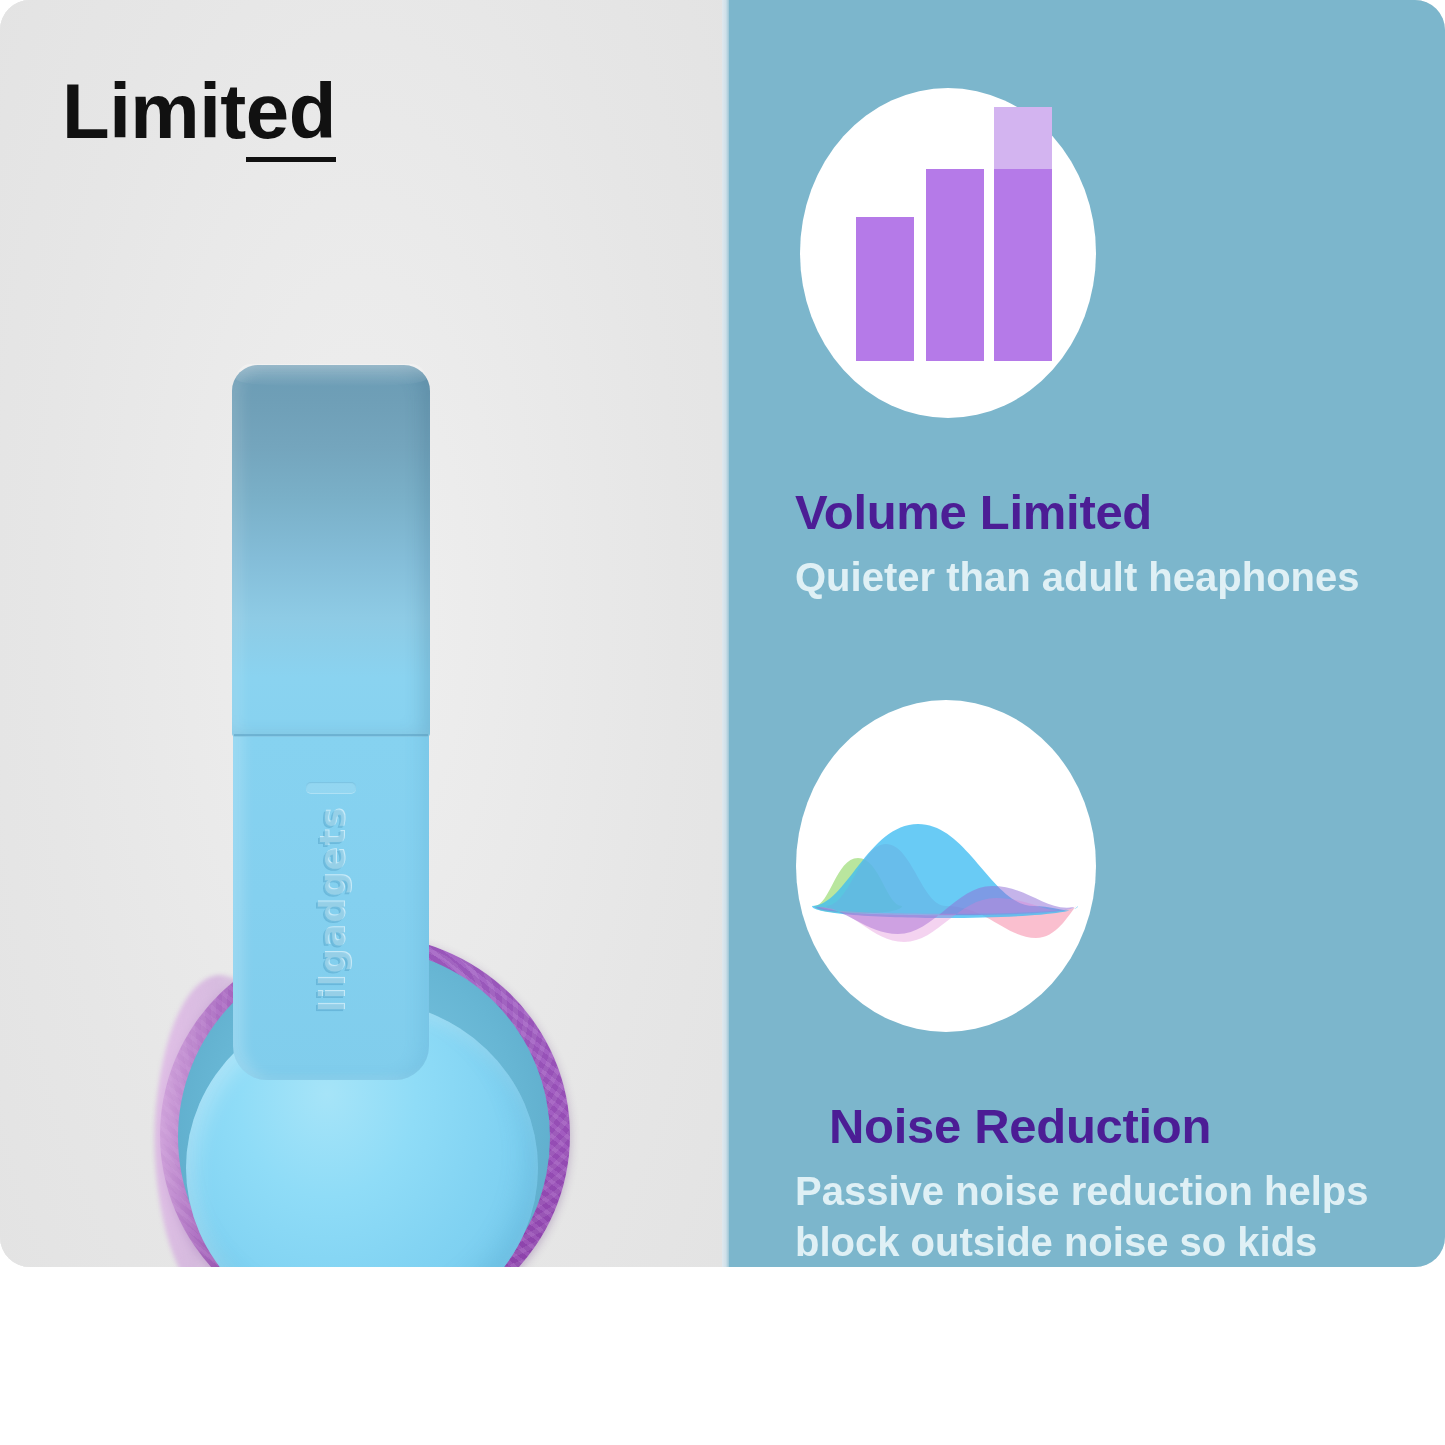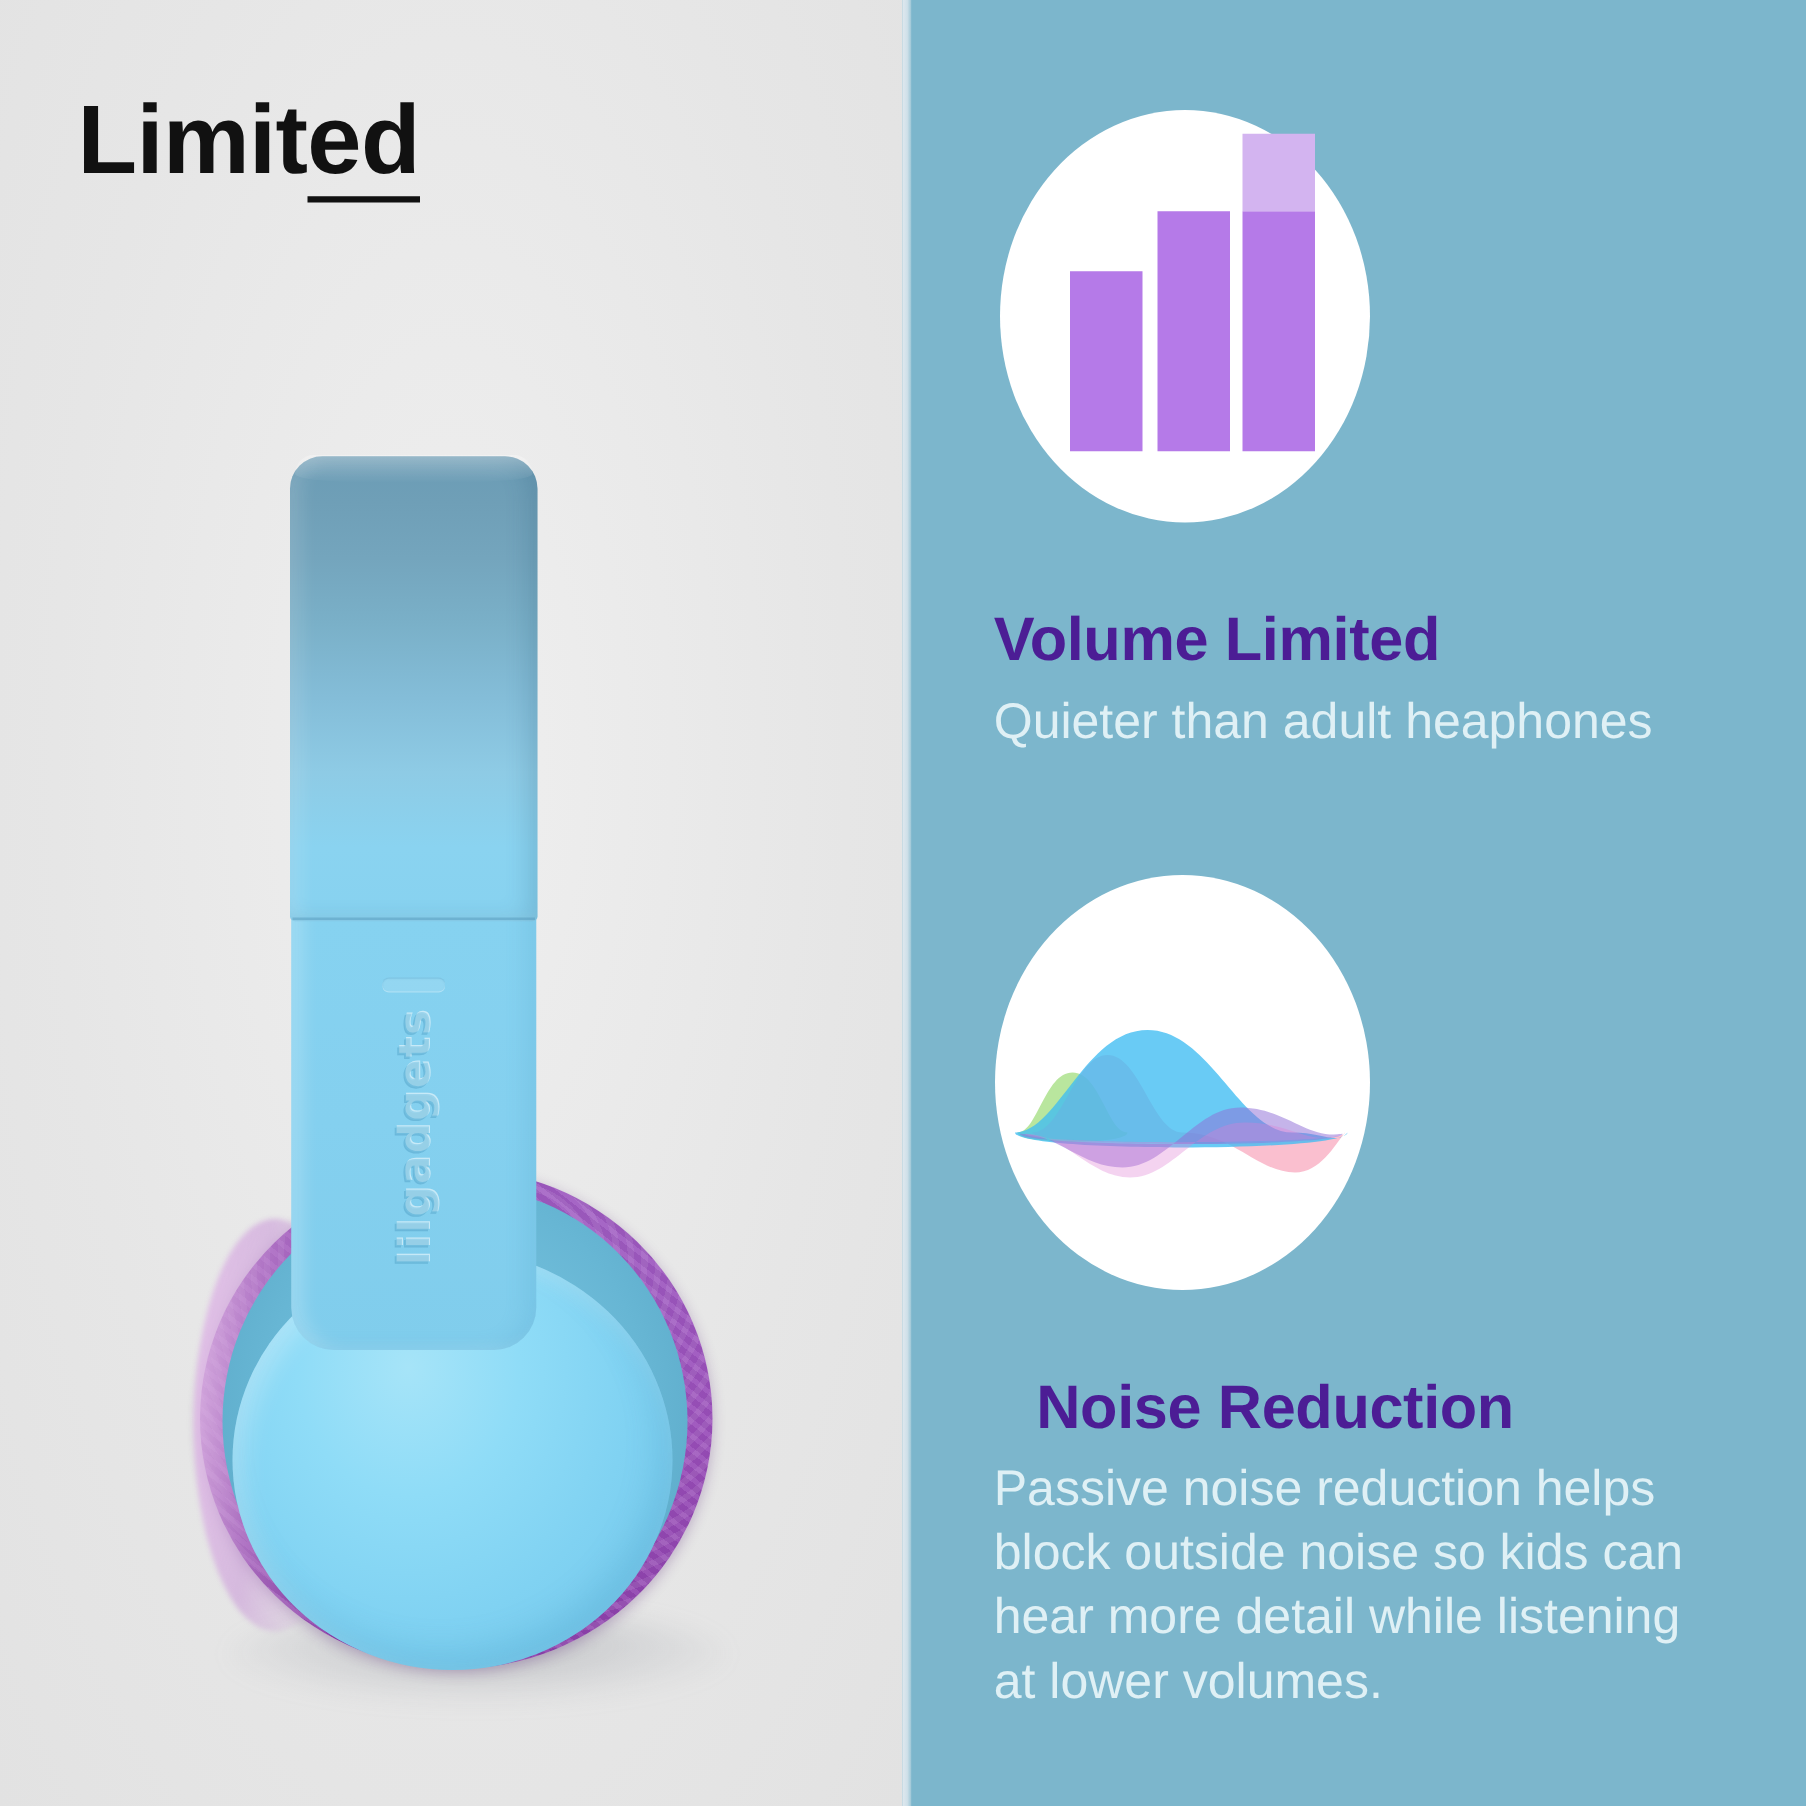--- a/index.html
+++ b/index.html
@@ -3,24 +3,25 @@
 <meta charset="utf-8">
 <style>
   html, body {
     margin: 0;
     padding: 0;
     background: #ffffff;
   }
   .canvas {
     position: relative;
     width: 1445px;
-    height: 1445px;
+    height: 1267px;
     overflow: hidden;
     font-family: "Liberation Sans", sans-serif;
     background: #e8e8e8;
+    border-radius: 30px;
   }
 
   
   .left-panel {
     position: absolute;
     left: 0; top: 0;
     width: 722px;
     height: 1445px;
     background: #e9e9e9;
     background-image: radial-gradient(ellipse at 50% 42%, #efefef 0%, #e6e6e6 62%, #e2e2e2 100%);
@@ -247,21 +248,21 @@
     font-size: 49px;
     font-weight: bold;
     letter-spacing: -0.3px;
     white-space: nowrap;
   }
   .feature-desc {
     position: absolute;
     color: #dff0f5;
     font-size: 40px;
     line-height: 1.28;
-    font-weight: normal;
+    font-weight: bold;
   }
 
   
   .bars {
     position: relative;
     width: 200px;
     height: 215px;
   }
   .bar {
     position: absolute;

